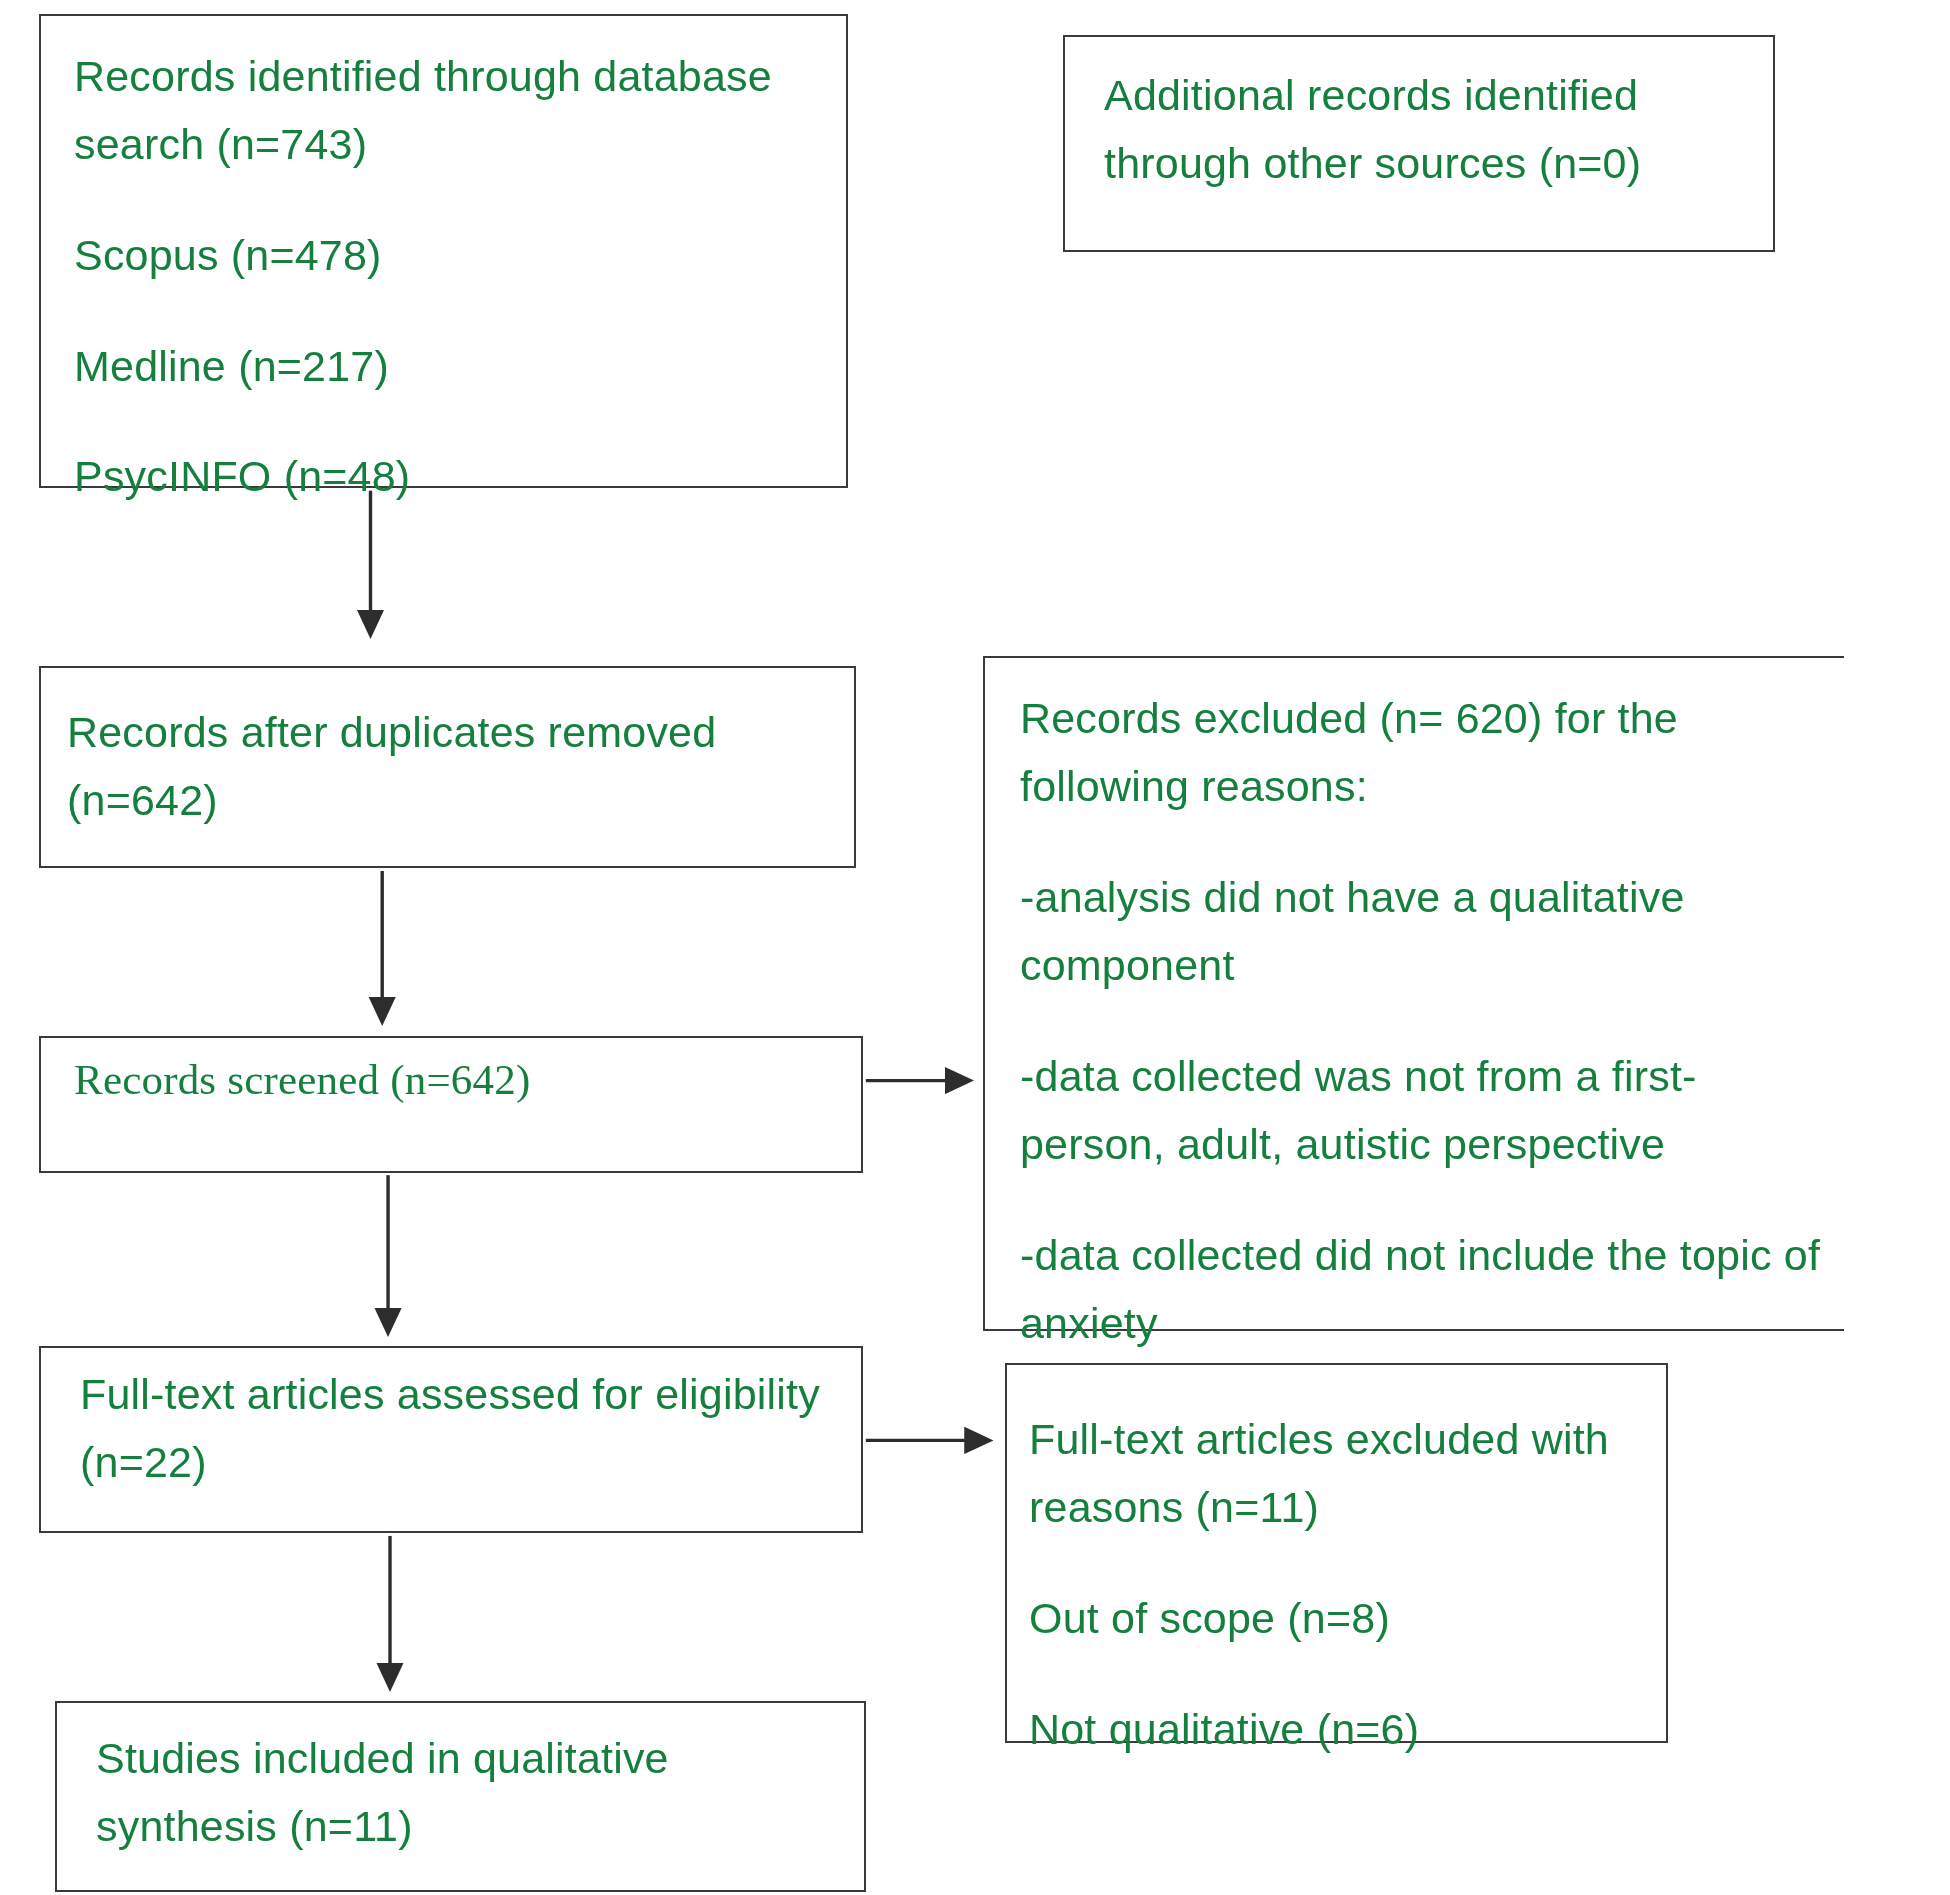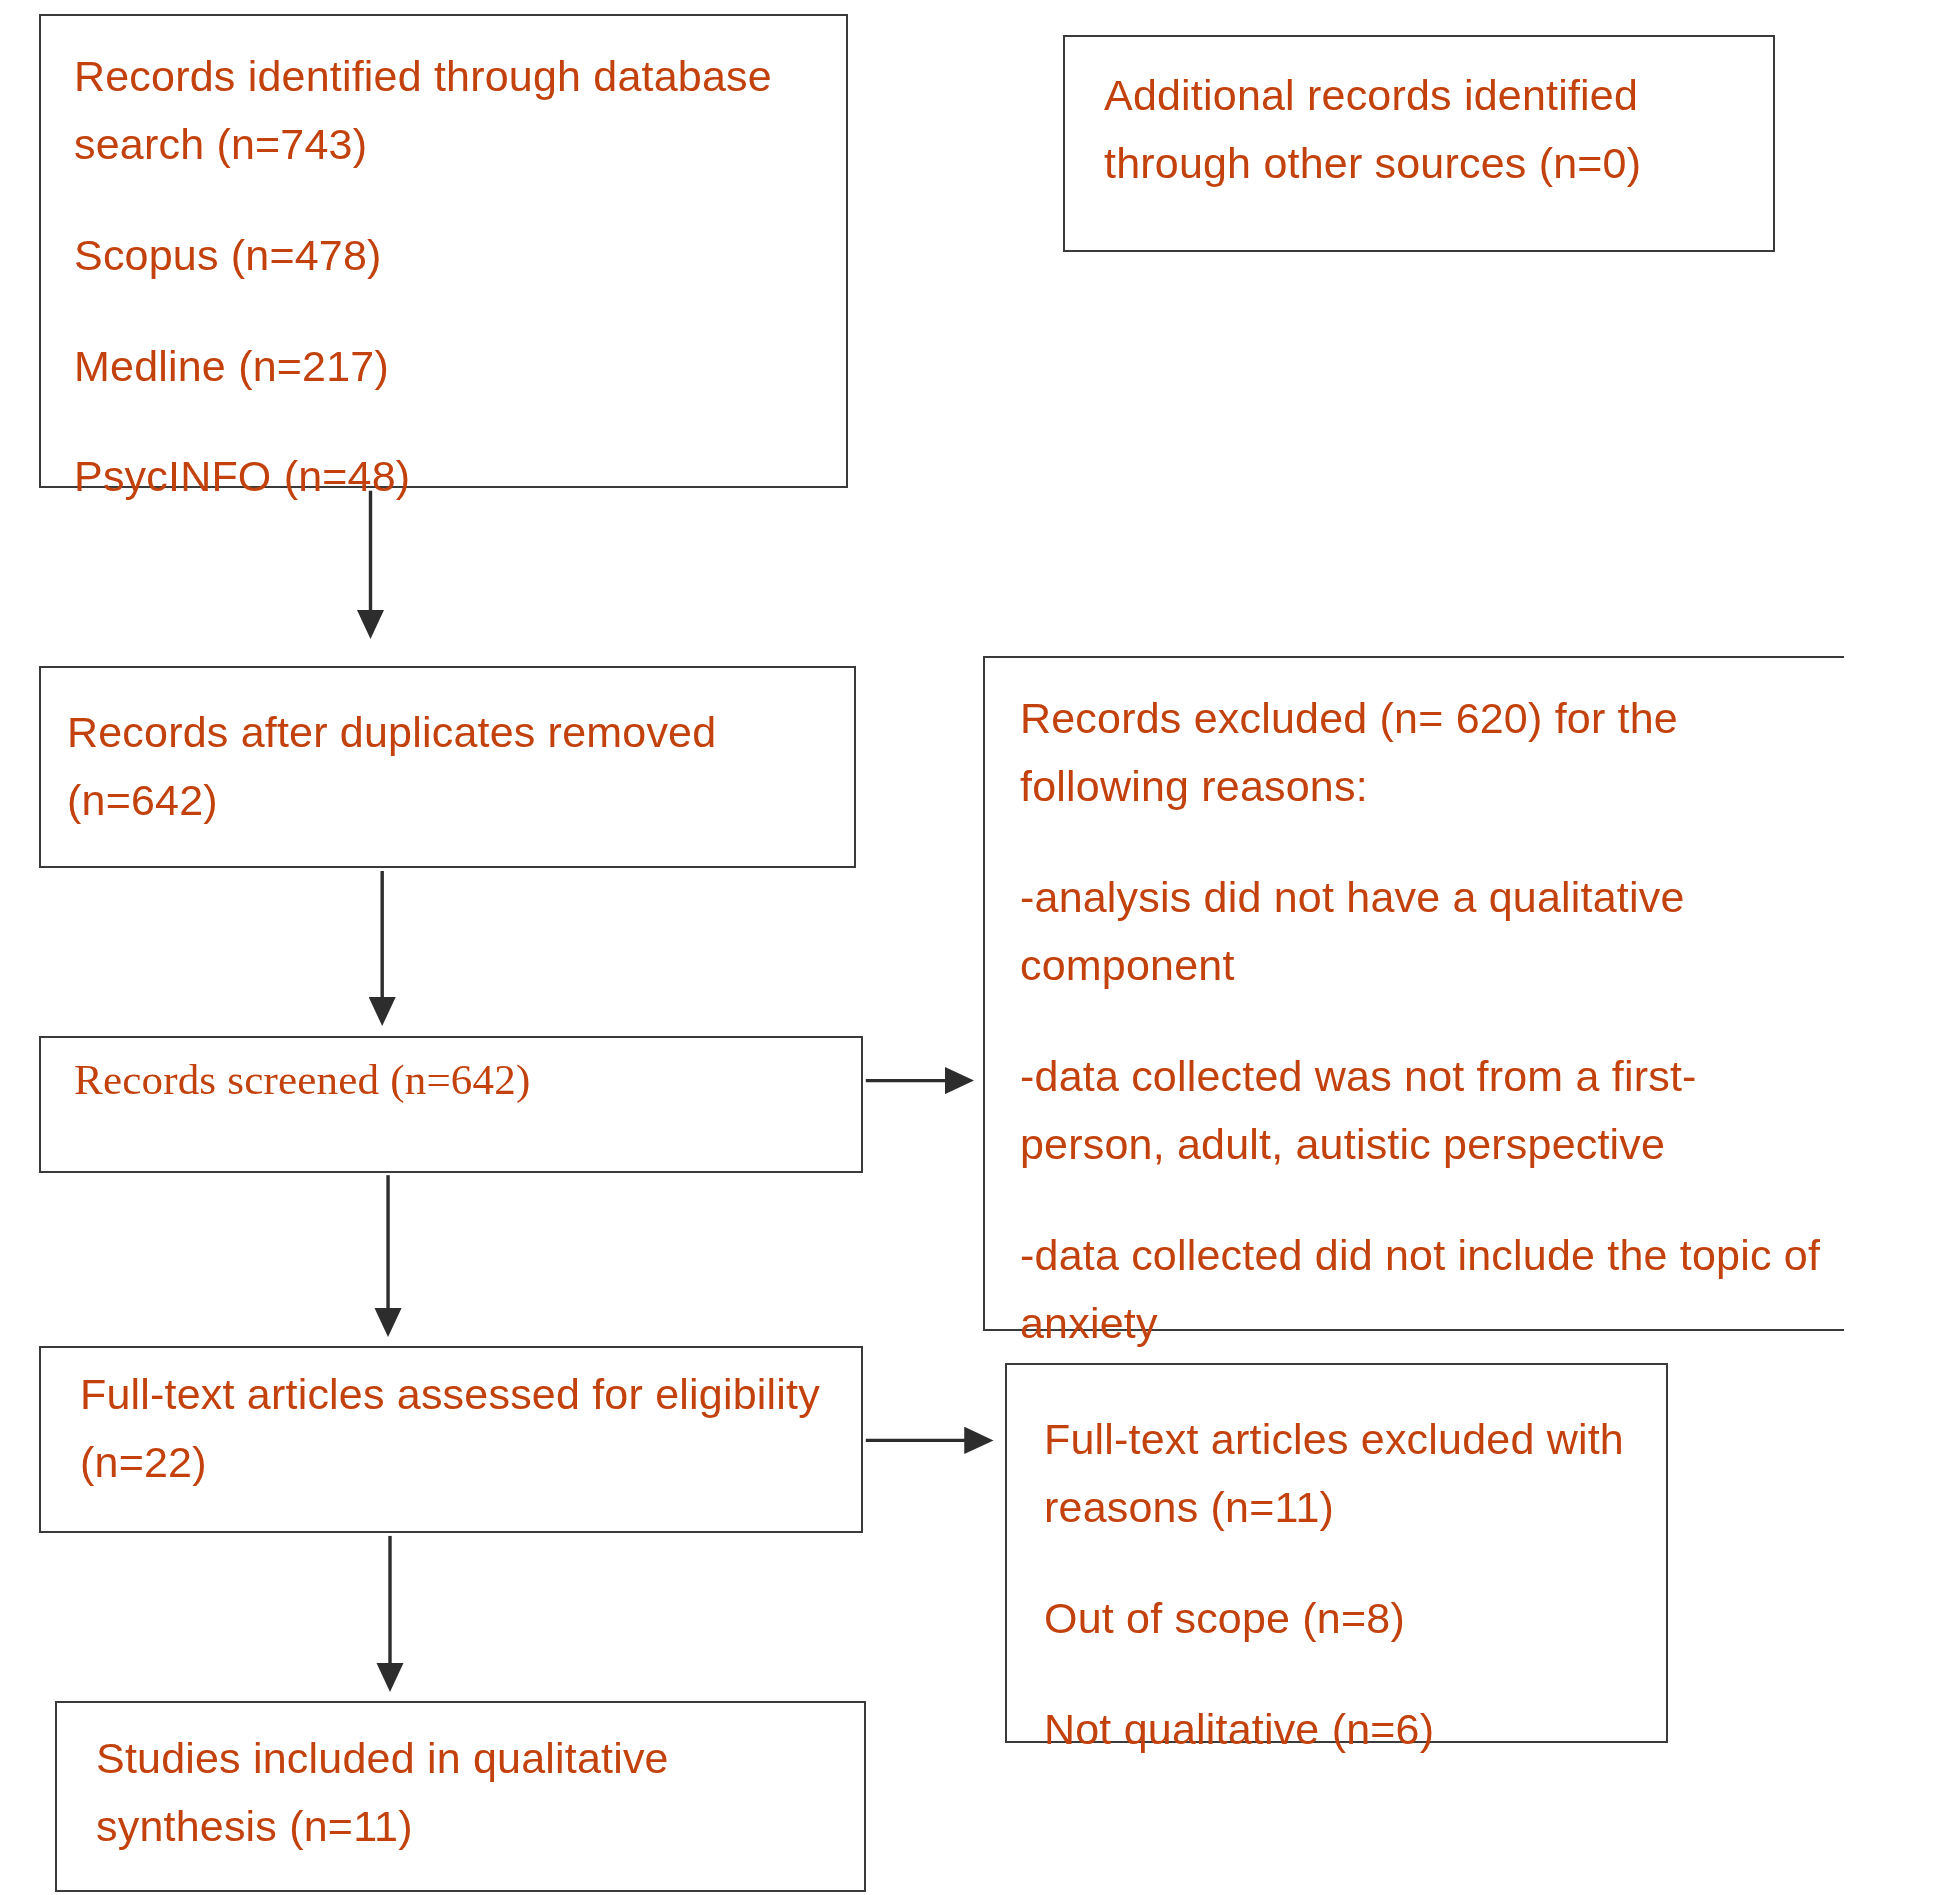--- a/index.html
+++ b/index.html
@@ -6,21 +6,21 @@
     margin: 0;
     padding: 0;
     background: #ffffff;
   }
   #canvas {
     position: relative;
     width: 1844px;
     height: 1896px;
     background: #ffffff;
     font-family: "Liberation Sans", sans-serif;
-    color: #c2410c;
+    color: #15803d;
     overflow: hidden;
   }
   .box {
     position: absolute;
     border: 2.9px solid #3a3a3a;
     background: #ffffff;
     box-sizing: border-box;
     font-size: 43px;
     line-height: 1.58;
     letter-spacing: 0.2px;
@@ -30,21 +30,21 @@
   }
   .box p:last-child {
     margin-bottom: 0;
   }
   #b-identified        { left: 39px;   top: 13.7px;   width: 809px; height: 474px; padding: 27px 33px; }
   #b-additional        { left: 1063px; top: 35px;   width: 712px; height: 217px; padding: 25px 39px; }
   #b-duplicates        { left: 39px;   top: 666px;  width: 817px; height: 202px; padding: 31px 26px; }
   #b-screened          { left: 39px;   top: 1036px; width: 824px; height: 137px; padding: 8px 33px; font-family: Liberation Serif, serif; }
   #b-excluded          { left: 983px; top: 656px;  width: 876px; height: 675px; padding: 27px 35px; }
   #b-fulltext          { left: 39px;   top: 1346px; width: 824px; height: 187px; padding: 13px 39px; }
-  #b-fulltext-excluded { left: 1005px; top: 1363px; width: 663px; height: 380px; padding: 41px 37px; }
+  #b-fulltext-excluded { left: 1005px; top: 1363px; width: 663px; height: 380px; padding: 41px 22px; }
   #b-included          { left: 55px;   top: 1701px; width: 811px; height: 191px; padding: 22px 39px; }
   #flow-arrows {
     position: absolute;
     left: 0;
     top: 0;
     pointer-events: none;
   }
   #flow-arrows line {
     stroke: #2d2d2d;
     stroke-width: 3.5;

